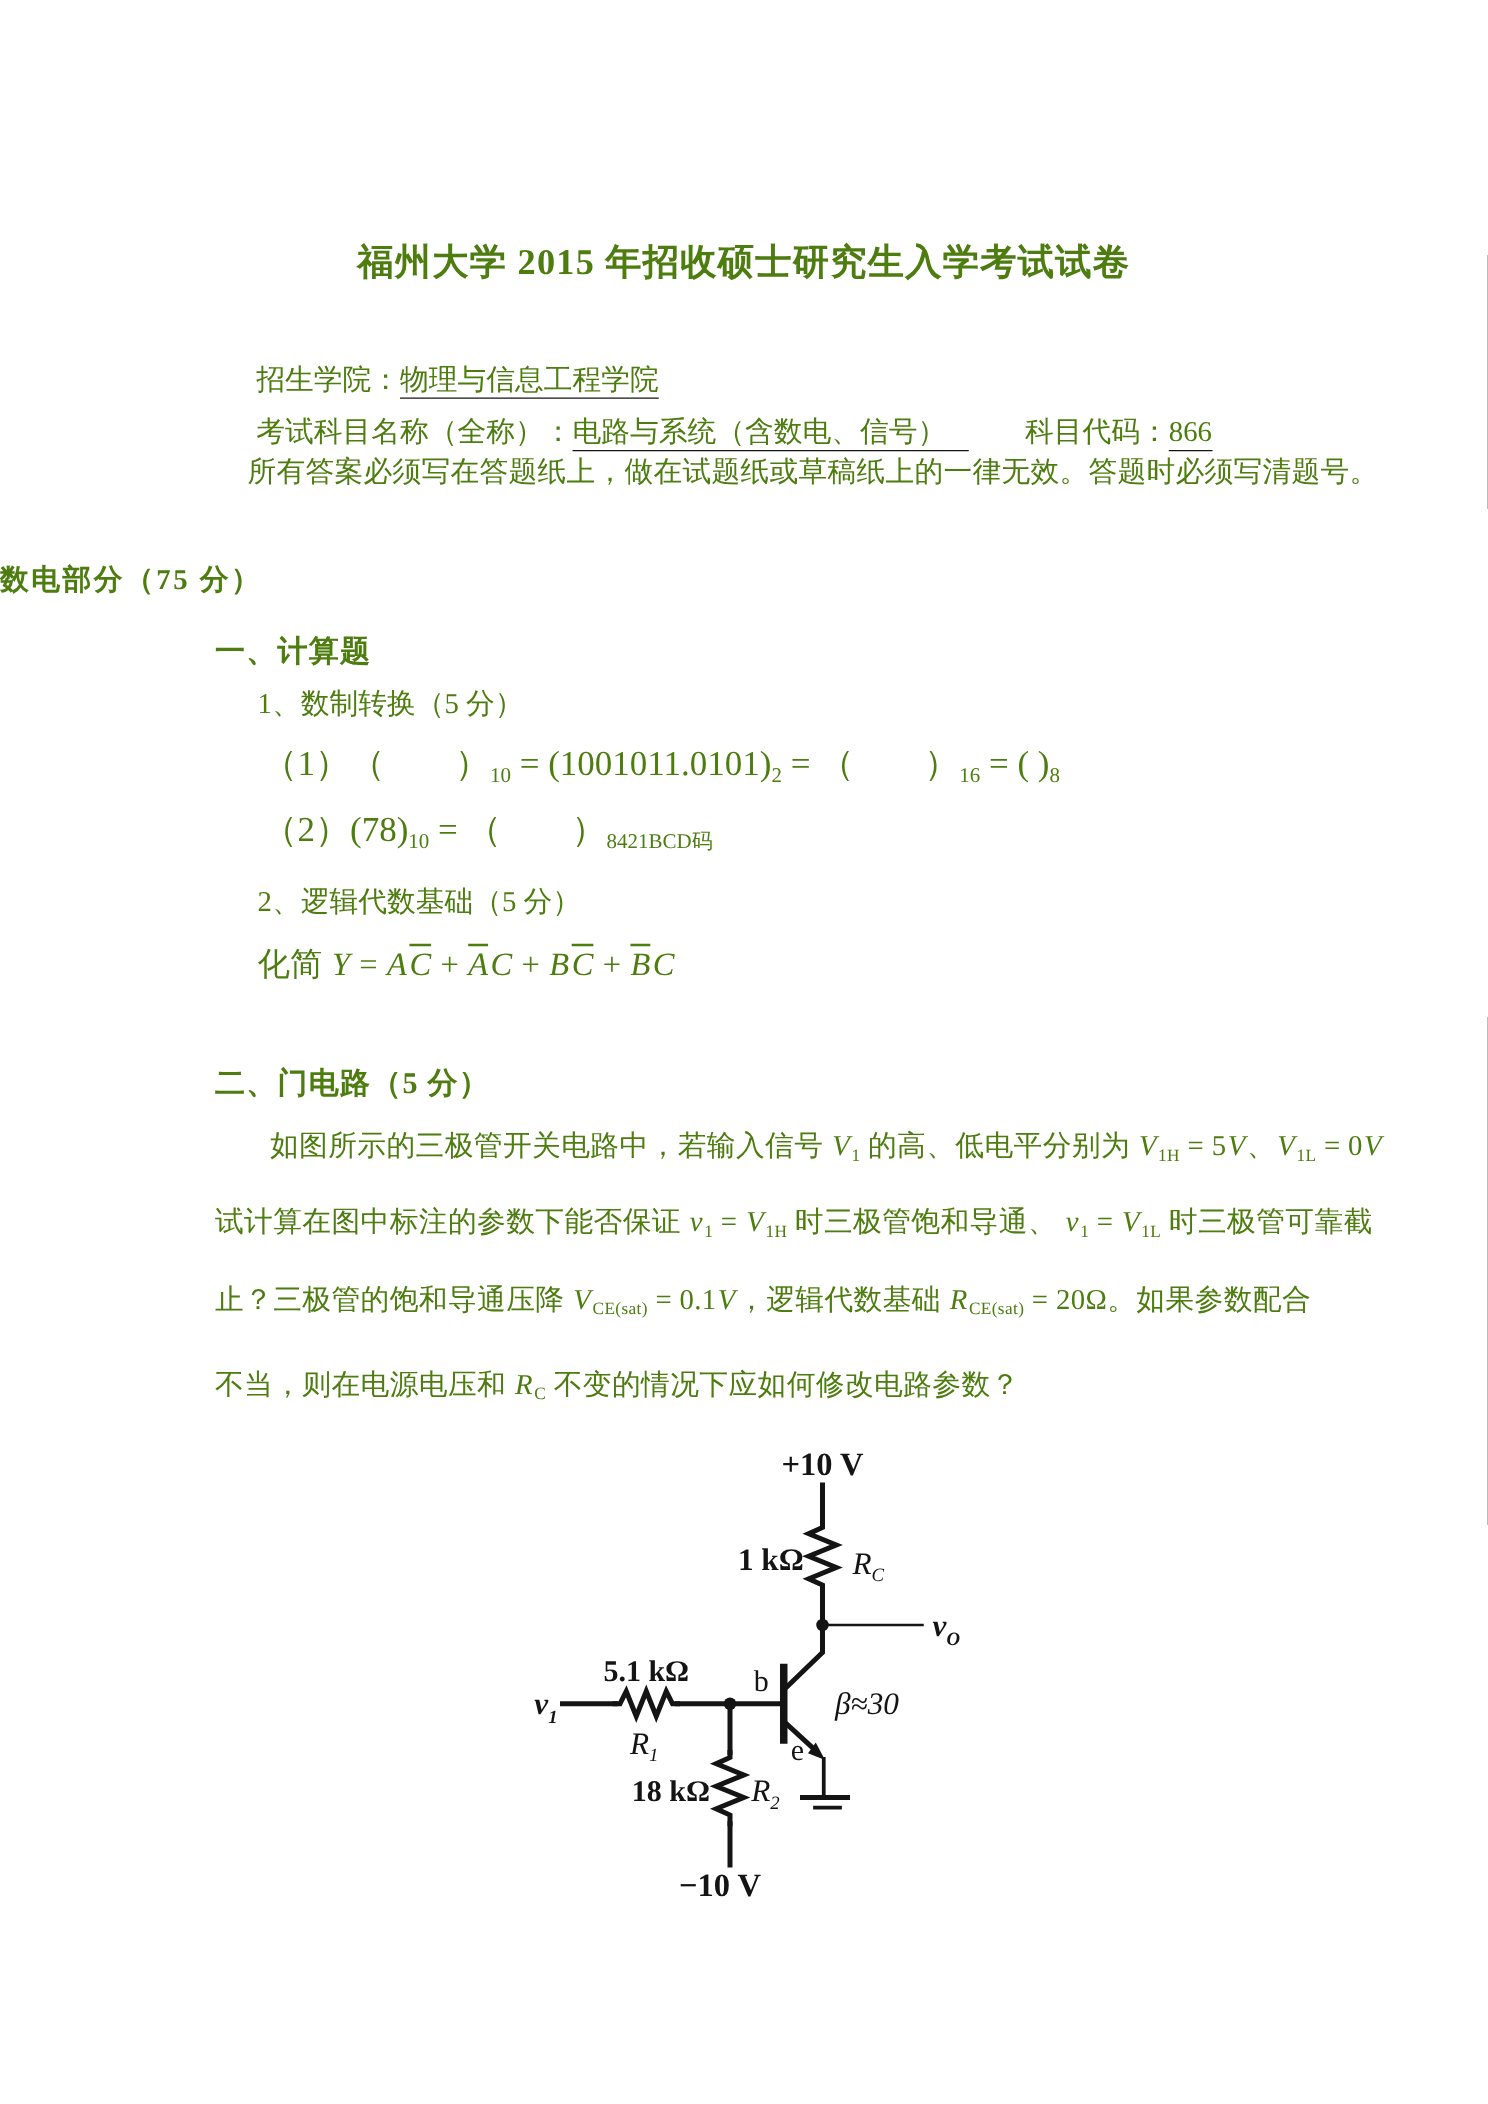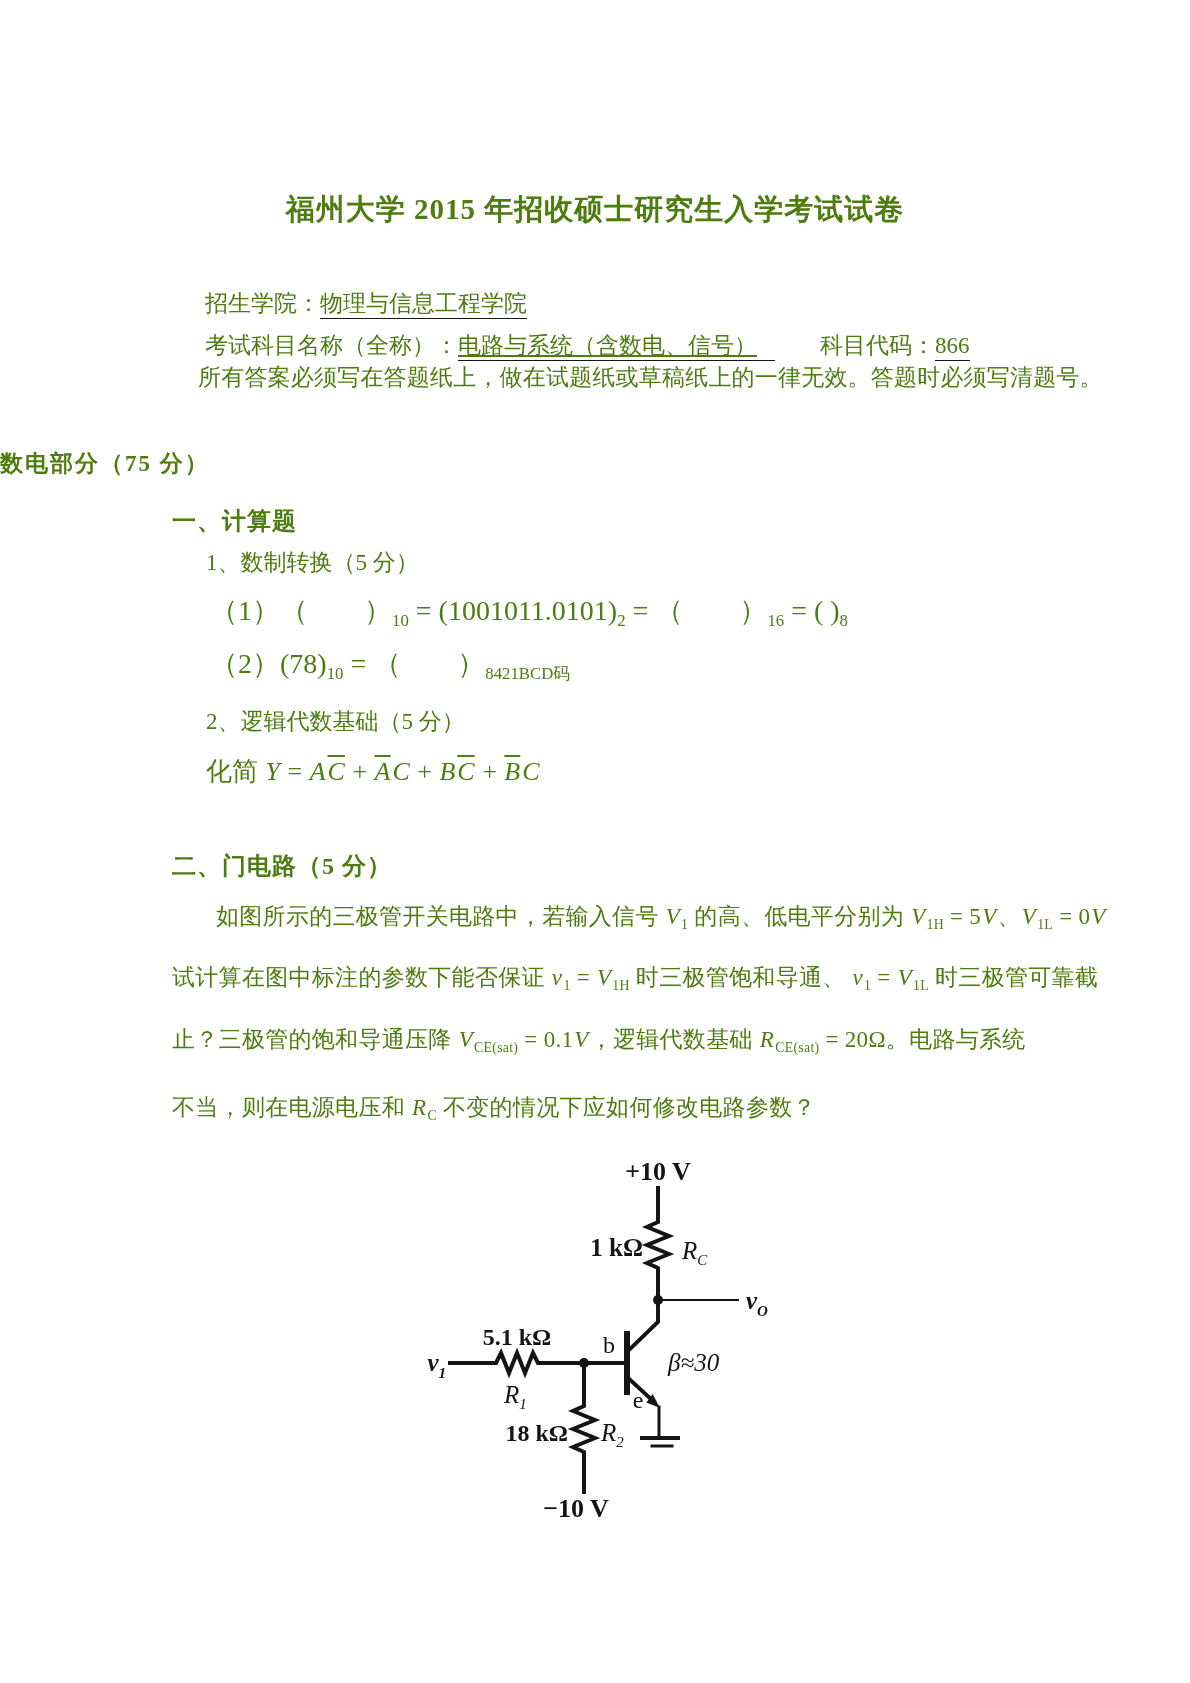--- a/index.html
+++ b/index.html
@@ -5,21 +5,21 @@
   html,body { margin:0; padding:0; background:#888; }
   .page {
     position:relative; width:1190px; height:1683px; margin:0 auto;
     background:#ffffff; color:#4d7c0f; overflow:hidden;
     font-family:"Liberation Serif","DejaVu Serif",serif;
   }
   .abs { position:absolute; white-space:nowrap; }
   .title { left:0; width:100%; text-align:center; font-size:29px; font-weight:bold; letter-spacing:1px; }
   .hline { font-size:23px; }
   .uv { border-bottom:1.6px solid #141414; padding-bottom:2px; }
-  .uv.wide { padding-right:18px;text-decoration:underline; }
+  .uv.wide { padding-right:18px; }
   .code-label { margin-left:45px; }
   .notice { font-size:23px; letter-spacing:0.2px; }
   .section { left:0; width:100%; font-size:23px; font-weight:bold; letter-spacing:2px; }
   .part-heading { font-size:24px; font-weight:bold; letter-spacing:1px; }
   .item-heading { font-size:23px; }
   .formula { font-size:28px; }
   .formula-big { font-size:26px; }
   .para { font-size:23px; letter-spacing:0.3px; }
   .tok-txt {}
   .tok-it { font-style:italic; padding:0 1px; }
@@ -55,21 +55,21 @@
   <div class="abs formula" style="left:210px; top:645px;"><span class="tok-txt">（2）(78)</span><span class="tok-sub">10</span><span class="tok-txt"> = （　　）</span><span class="tok-sub">8421BCD码</span></div>
 
   <div class="abs item-heading" style="left:206px; top:706px;">2、逻辑代数基础（5 分）</div>
 
   <div class="abs formula-big" style="left:206px; top:754px;"><span class="tok-txt">化简 </span><span class="tok-it">Y</span><span class="tok-txt"> = </span><span class="tok-it">A</span><span class="tok-bar">C</span><span class="tok-txt"> + </span><span class="tok-bar">A</span><span class="tok-it">C</span><span class="tok-txt"> + </span><span class="tok-it">B</span><span class="tok-bar">C</span><span class="tok-txt"> + </span><span class="tok-bar">B</span><span class="tok-it">C</span></div>
 
   <div class="abs part-heading" style="left:172px; top:850px;font-family:Liberation Serif, serif;">二、门电路（5 分）</div>
 
   <div class="abs para" style="left:216px; top:901px;"><span class="tok-txt">如图所示的三极管开关电路中，若输入信号 </span><span class="tok-it">V</span><span class="tok-sub">1</span><span class="tok-txt"> 的高、低电平分别为 </span><span class="tok-it">V</span><span class="tok-sub">1H</span><span class="tok-txt"> = 5</span><span class="tok-it">V</span><span class="tok-txt">、</span><span class="tok-it">V</span><span class="tok-sub">1L</span><span class="tok-txt"> = 0</span><span class="tok-it">V</span></div>
   <div class="abs para" style="left:172px; top:962px;"><span class="tok-txt">试计算在图中标注的参数下能否保证 </span><span class="tok-it">v</span><span class="tok-sub">1</span><span class="tok-txt"> = </span><span class="tok-it">V</span><span class="tok-sub">1H</span><span class="tok-txt"> 时三极管饱和导通、 </span><span class="tok-it">v</span><span class="tok-sub">1</span><span class="tok-txt"> = </span><span class="tok-it">V</span><span class="tok-sub">1L</span><span class="tok-txt"> 时三极管可靠截</span></div>
-  <div class="abs para" style="left:172px; top:1024px;"><span class="tok-txt">止？三极管的饱和导通压降 </span><span class="tok-it">V</span><span class="tok-sub">CE(sat)</span><span class="tok-txt"> = 0.1</span><span class="tok-it">V</span><span class="tok-txt">，逻辑代数基础 </span><span class="tok-it">R</span><span class="tok-sub">CE(sat)</span><span class="tok-txt"> = 20Ω。电路与系统</span></div>
+  <div class="abs para" style="left:172px; top:1024px;"><span class="tok-txt">止？三极管的饱和导通压降 </span><span class="tok-it">V</span><span class="tok-sub">CE(sat)</span><span class="tok-txt"> = 0.1</span><span class="tok-it">V</span><span class="tok-txt">，逻辑代数基础 </span><span class="tok-it">R</span><span class="tok-sub">CE(sat)</span><span class="tok-txt"> = 20Ω。如果参数配合</span></div>
   <div class="abs para" style="left:172px; top:1092px;"><span class="tok-txt">不当，则在电源电压和 </span><span class="tok-it">R</span><span class="tok-sub">C</span><span class="tok-txt"> 不变的情况下应如何修改电路参数？</span></div>
 
   <svg class="abs" style="left:400px; top:1140px;" width="390" height="400" viewBox="0 0 390 400">
     <g stroke="#141414" fill="none" stroke-width="4" stroke-linecap="square" stroke-linejoin="miter">
       <path d="M258 48 V78"></path>
       <path d="M258 78 v4 l-11 5 l22 9 l-22 9 l22 9 l-22 9 l11 5 v7"></path>
       <path d="M258 135 V160"></path>
       <path stroke-width="2" d="M263 160 H338"></path>
       <path d="M258 160 V182 L230 209"></path>
       <path stroke-width="6" d="M227 194 V252"></path>

